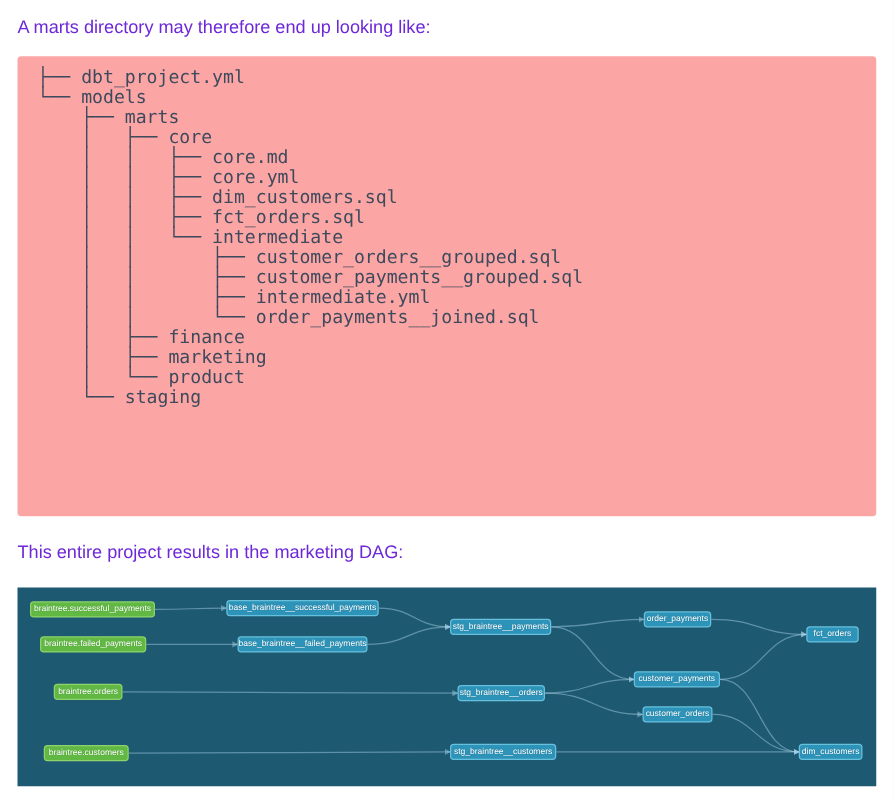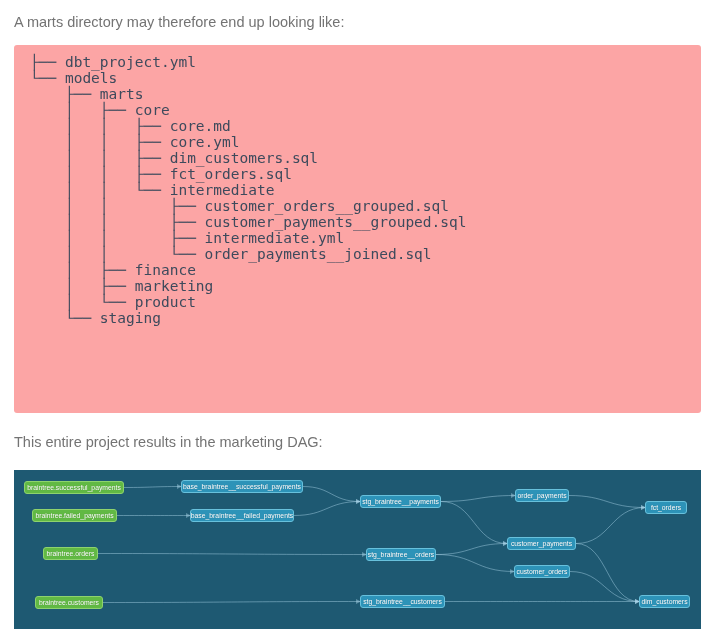--- a/index.html
+++ b/index.html
@@ -6,21 +6,21 @@
   body {
     width: 715px; height: 640px;
     font-family: "Liberation Sans", sans-serif;
     color: #1c2b36;
     overflow: hidden;
   }
   .page { padding: 0 14px; }
   .body-text {
     font-size: 14.5px;
     line-height: 18px;
-    color: #737373;
+    color: #6d28d9;
     margin: 0;
   }
   .intro { margin: 13px 0 14px 0; }
   .dag-intro { margin: 20px 0 19px 0; }
   .code-block {
     box-sizing: border-box;
     width: 687px;
     height: 368px;
     margin: 0;
     background: #fca5a5;

